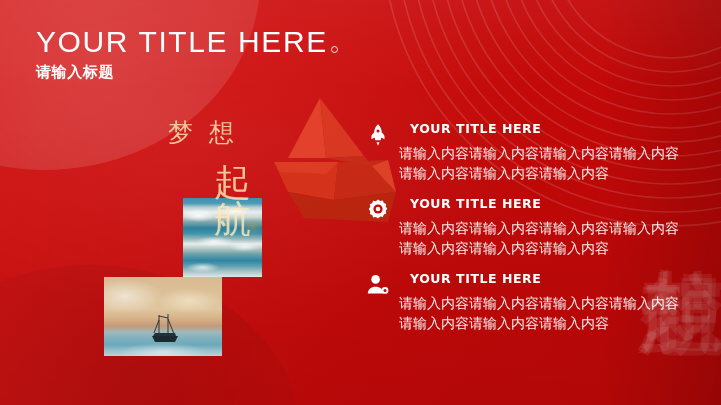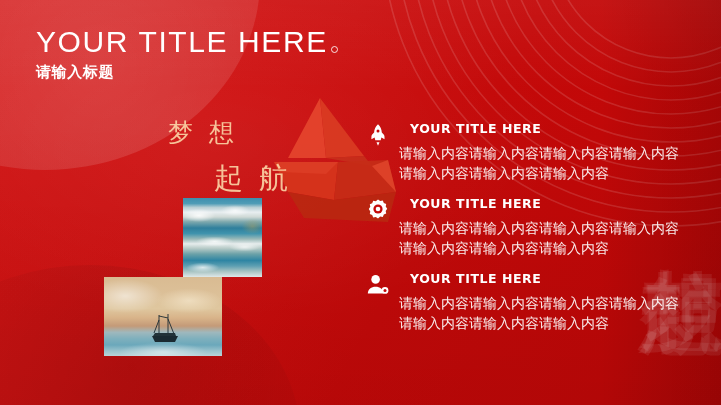--- a/index.html
+++ b/index.html
@@ -163,21 +163,21 @@
   .center-words{
     position:absolute; left:168px; top:112px;
     width:140px; height:90px;
     color:rgba(255,232,180,.82);
     font-family:"DejaVu Serif", serif;
     font-size:25px; line-height:1;
     letter-spacing:0;
     user-select:none;
   }
   .center-words .r1{ position:absolute; left:0;  top:8px;  letter-spacing:16px;text-align:right; }
-  .center-words .r2{ position:absolute; left:46px; top:52px; font-size:29px; letter-spacing:16px; }
+  .center-words .r2{ position:absolute; left:46px; top:52px; font-size:37px; letter-spacing:16px; }
 </style>
 </head>
 <body>
 
 <div id="slide">
 
   <div class="bg-base"></div>
   <div class="bg-glow-tl"></div>
   <div class="bg-glow-bl"></div>
   <div class="bg-vig"></div>

